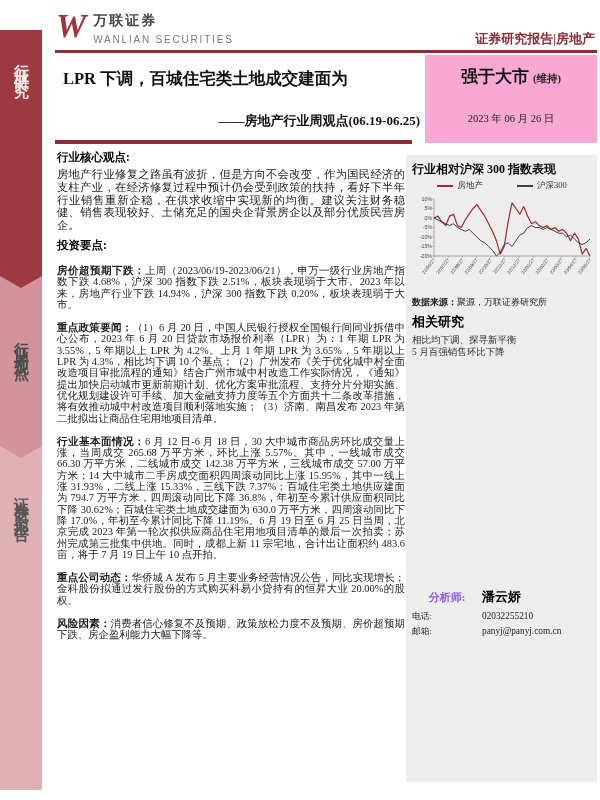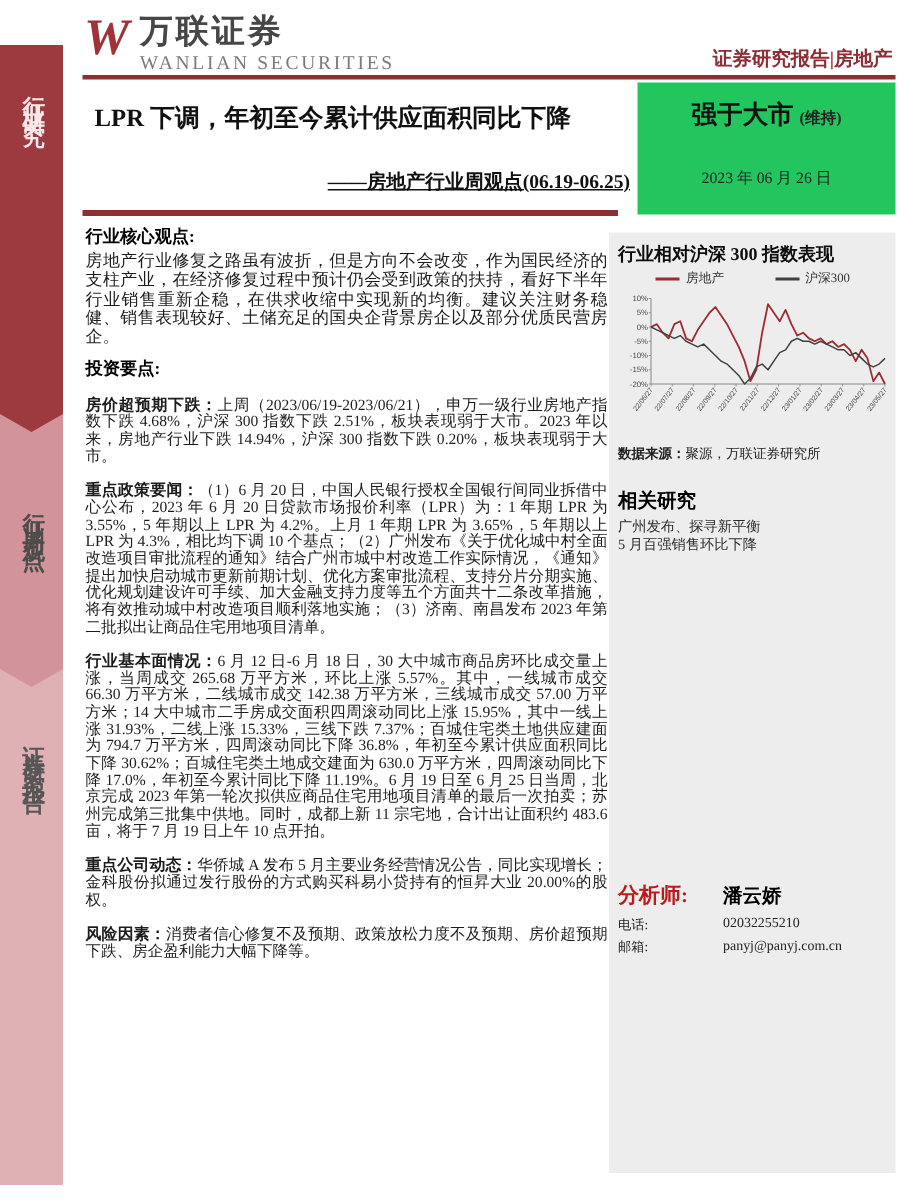--- a/index.html
+++ b/index.html
@@ -17,35 +17,35 @@
   .v-label { writing-mode:vertical-rl; text-orientation:upright; font-weight:bold;
              font-size:15px; letter-spacing:6px; font-family:"Liberation Serif",serif; }
   .seg1 .v-label { color:#f6e9e9; padding-top:22px; }
   .seg2 .v-label { color:#4c4c4c; padding-top:54px; }
   .seg3 .v-label { color:#565656; padding-top:39px; }
 
   
   .logo { position:absolute; left:56px; top:9px; display:flex; align-items:flex-start; }
   .logo-w { font-family:"Liberation Serif",serif; font-style:italic; font-weight:bold;
             font-size:34px; line-height:34px; color:#9e3338; margin-right:7px; }
-  .logo-cn { font-family:Liberation Sans, sans-serif; font-weight:bold; font-size:22px;
+  .logo-cn { font-family:Liberation Mono, monospace; font-weight:bold; font-size:14px;
              line-height:24px; letter-spacing:2px; color:#474747; }
-  .logo-en { font-family:Liberation Serif, serif; font-size:13px; letter-spacing:1.8px;
+  .logo-en { font-family:Liberation Sans, sans-serif; font-size:10px; letter-spacing:1.8px;
              color:#7a7a7a; margin-top:1px; }
   .report-type { position:absolute; right:5px; top:30px; font-weight:bold; font-size:13px;
                  color:#8c2e33; }
   .rule-thin { position:absolute; left:55px; top:50px; width:542px; height:3px; background:#8c2e33; }
   .doc-title { position:absolute; left:63px; top:68px; width:345px; font-weight:bold;
                font-size:16.5px; color:#111; }
   .doc-subtitle { position:absolute; left:57px; top:112px; width:363px; text-align:right;
-                  font-weight:bold; font-size:13px; color:#111;text-decoration:underline; }
+                  font-weight:bold; font-size:13px; color:#111; }
   .rule-thick { position:absolute; left:55px; top:140px; width:357px; height:4px; background:#8c2e33; }
 
   .rating-box { position:absolute; left:425px; top:55px; width:172px; height:88px;
-                background:#22c55e; text-align:center; }
+                background:#f9a8d4; text-align:center; }
   .rating-line { margin-top:10px; }
   .rating-main { font-weight:bold; font-size:17px; color:#111; }
   .rating-note { font-weight:bold; font-size:10.5px; color:#222; }
   .rating-date { margin-top:24px; font-size:10.5px; color:#222; }
 
   
   .main-col { position:absolute; left:57px; top:150px; width:348px; }
   .sec-heading { font-weight:bold; font-size:11.5px; color:#000; margin-bottom:3px; }
   .core-para { font-size:11.3px; line-height:12.8px; text-align:justify; margin-bottom:6px; }
   .points-heading { font-weight:bold; font-size:11.5px; color:#000; margin:6px 0 12px 0; }
@@ -55,25 +55,25 @@
   
   .aside { position:absolute; left:406px; top:155px; width:191px; height:627px;
            background:#ededed; padding:6px 5px 0 6px; }
   .chart-title { font-weight:bold; font-size:12px; color:#0d0d0d; margin-bottom:2px; }
   .legend { display:flex; justify-content:center; gap:34px; margin-bottom:2px; }
   .legend-item { display:flex; align-items:center; gap:4px; font-size:8.5px; color:#333; }
   .legend-swatch { display:inline-block; width:16px; height:2px; }
   .chart-svg { display:block; }
   .source-line { font-size:9px; color:#222; margin-top:2px; }
   .source-line b { font-size:9px;text-align:right; }
-  .related-title { font-weight:bold; font-size:13px; color:#000; margin-top:16px; margin-bottom:4px; }
+  .related-title { font-weight:bold; font-size:13px; color:#000; margin-top:4px; margin-bottom:4px; }
   .related-item { font-size:9.5px; line-height:11.5px; color:#2b2b2b; }
   .analyst { position:absolute; left:6px; top:433px; width:180px; }
   .analyst-head { display:flex; align-items:baseline; margin-bottom:5px; }
-  .analyst-label { font-weight:bold; font-size:14px; color:#b91c1c; width:70px; }
+  .analyst-label { font-weight:bold; font-size:11px; color:#8b5cf6; width:70px;text-align:center; }
   .analyst-name { font-weight:bold; font-size:13px; color:#000; }
   .analyst-row { display:flex; margin-bottom:3px; }
   .analyst-row .k { font-size:8.8px; color:#222; width:70px; }
   .analyst-row .v { font-size:9.3px; color:#222; font-family:"Liberation Serif",serif; }
 </style>
 </head>
 <body>
 
 <div class="page">
 
@@ -90,21 +90,21 @@
   <div class="logo">
     <span class="logo-w">W</span>
     <span>
       <div class="logo-cn">万联证券</div>
       <div class="logo-en">WANLIAN SECURITIES</div>
     </span>
   </div>
   <div class="report-type">证券研究报告|房地产</div>
   <div class="rule-thin"></div>
 
-  <div class="doc-title">LPR 下调，年初至今累计供应面积同比下降</div>
+  <div class="doc-title">LPR 下调，百城住宅类土地成交建面为</div>
   <div class="doc-subtitle">——房地产行业周观点(06.19-06.25)</div>
   <div class="rule-thick"></div>
 
   <div class="rating-box">
     <div class="rating-line">
       <span class="rating-main">强于大市</span>
       <span class="rating-note">(维持)</span>
     </div>
     <div class="rating-date">2023 年 06 月 26 日</div>
   </div>
@@ -181,21 +181,21 @@
         <text x="0" y="0" text-anchor="end" font-size="4.7" fill="#4a4a4a" font-family="Liberation Sans, sans-serif" transform="translate(165.3181818181818,66) rotate(-52)">23/04/27</text>
         <line x1="178" y1="62" x2="178" y2="63.6" stroke="#8a8a8a" stroke-width="0.6"></line>
         <text x="0" y="0" text-anchor="end" font-size="4.7" fill="#4a4a4a" font-family="Liberation Sans, sans-serif" transform="translate(179.5,66) rotate(-52)">23/05/27</text>
         <polyline points="22.00,24.00 25.90,22.10 29.80,27.80 33.70,31.60 37.60,22.10 41.50,20.20 45.40,31.60 49.30,33.50 53.20,25.90 57.10,20.20 61.00,14.50 64.90,10.70 68.80,16.40 72.70,22.10 76.60,29.70 80.50,37.30 84.40,46.80 88.30,60.10 92.20,52.50 96.10,27.80 100.00,8.80 103.90,14.50 107.80,20.20 111.70,12.60 115.60,22.10 119.50,29.70 123.40,27.80 127.30,31.60 131.20,33.50 135.10,31.60 139.00,35.40 142.90,33.50 146.80,37.30 150.70,35.40 154.60,39.20 158.50,46.80 162.40,39.20 166.30,44.90 170.20,60.10 174.10,54.40 178.00,62.00" fill="none" stroke="#9e2b30" stroke-width="1.2" stroke-linejoin="round"></polyline>
         <polyline points="22.00,24.00 25.90,25.90 29.80,27.80 33.70,29.70 37.60,31.60 41.50,29.70 45.40,33.50 49.30,35.40 53.20,37.30 57.10,35.40 61.00,39.20 64.90,43.00 68.80,46.80 72.70,48.70 76.60,52.50 80.50,56.30 84.40,62.00 88.30,58.20 92.20,50.60 96.10,48.70 100.00,52.50 103.90,46.80 107.80,41.10 111.70,39.20 115.60,33.50 119.50,31.60 123.40,33.50 127.30,33.50 131.20,35.40 135.10,33.50 139.00,35.40 142.90,37.30 146.80,39.20 150.70,39.20 154.60,43.00 158.50,41.10 162.40,44.90 166.30,48.70 170.20,50.60 174.10,48.70 178.00,44.90" fill="none" stroke="#404040" stroke-width="1" stroke-linejoin="round"></polyline>
       </svg>
 
     <div class="source-line"><b>数据来源：</b><span>聚源，万联证券研究所</span></div>
 
     <div class="related-title">相关研究</div>
-    <div class="related-item">广州发布、探寻新平衡</div>
+    <div class="related-item">相比均下调、探寻新平衡</div>
     <div class="related-item">5 月百强销售环比下降</div>
 
     <div class="analyst">
       <div class="analyst-head">
         <span class="analyst-label">分析师:</span>
         <span class="analyst-name">潘云娇</span>
       </div>
       <div class="analyst-row">
         <span class="k">电话:</span>
         <span class="v">02032255210</span>

